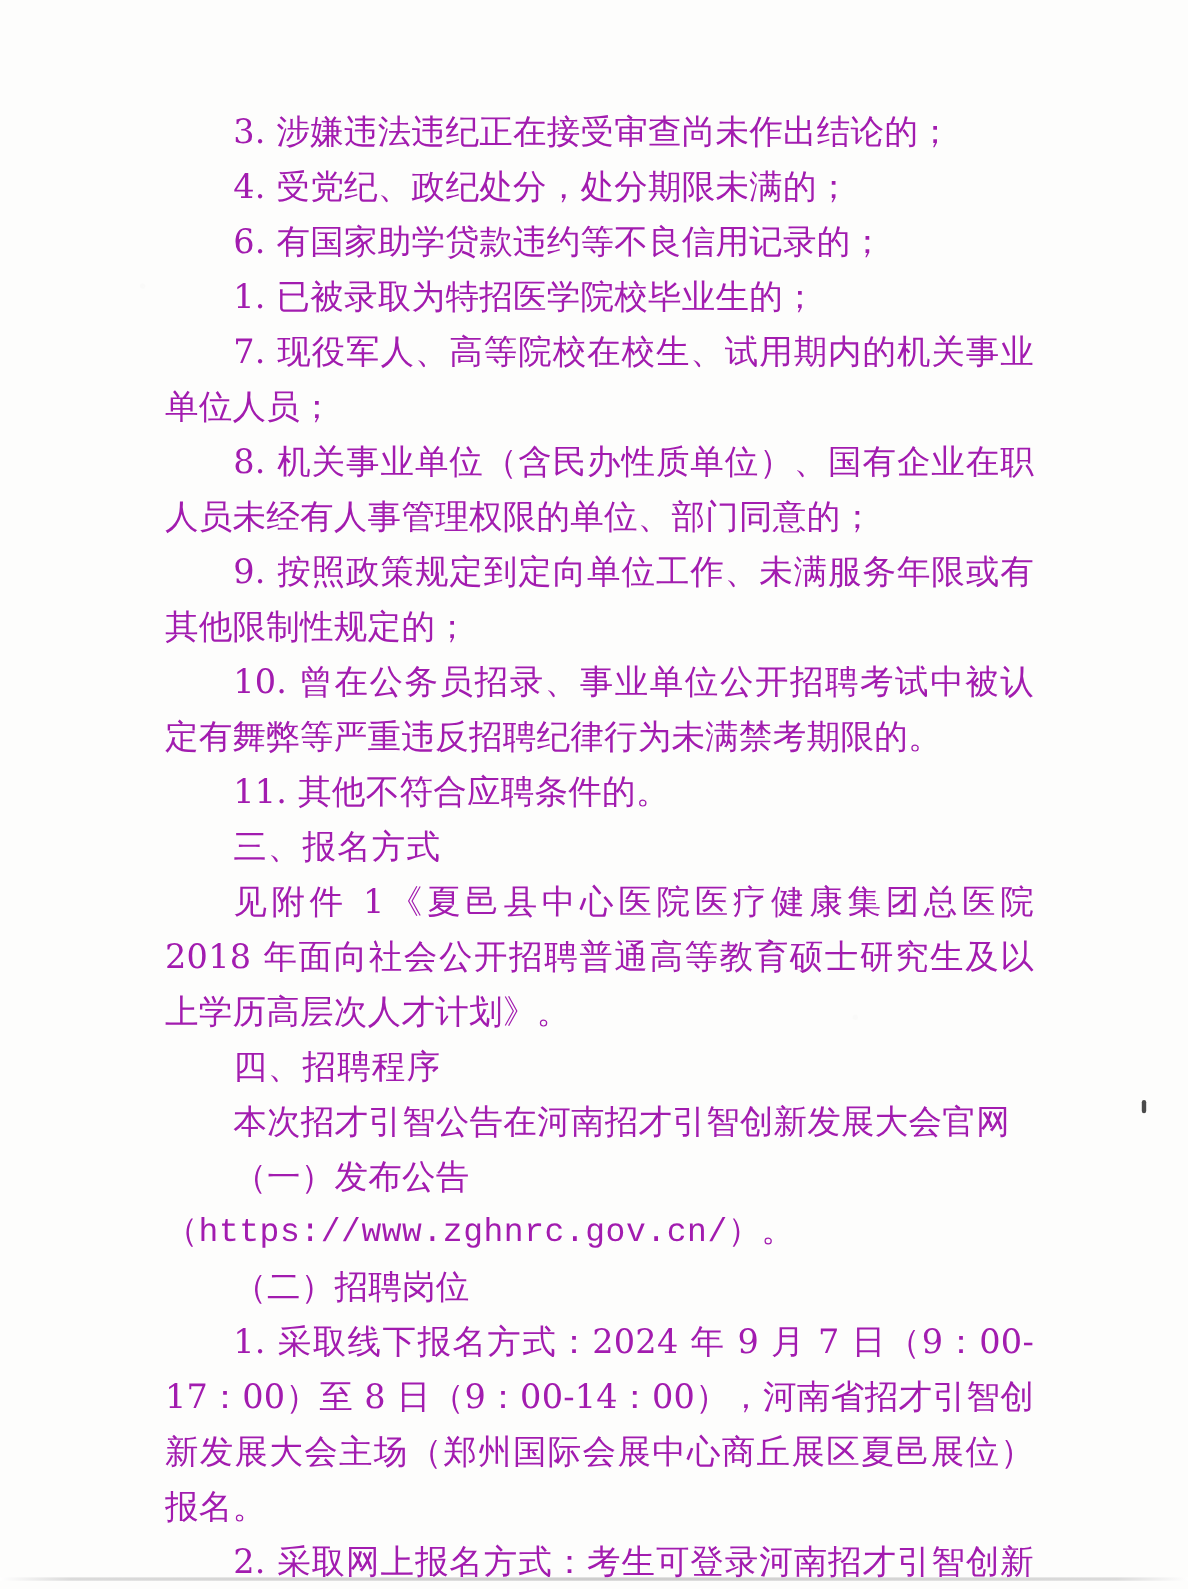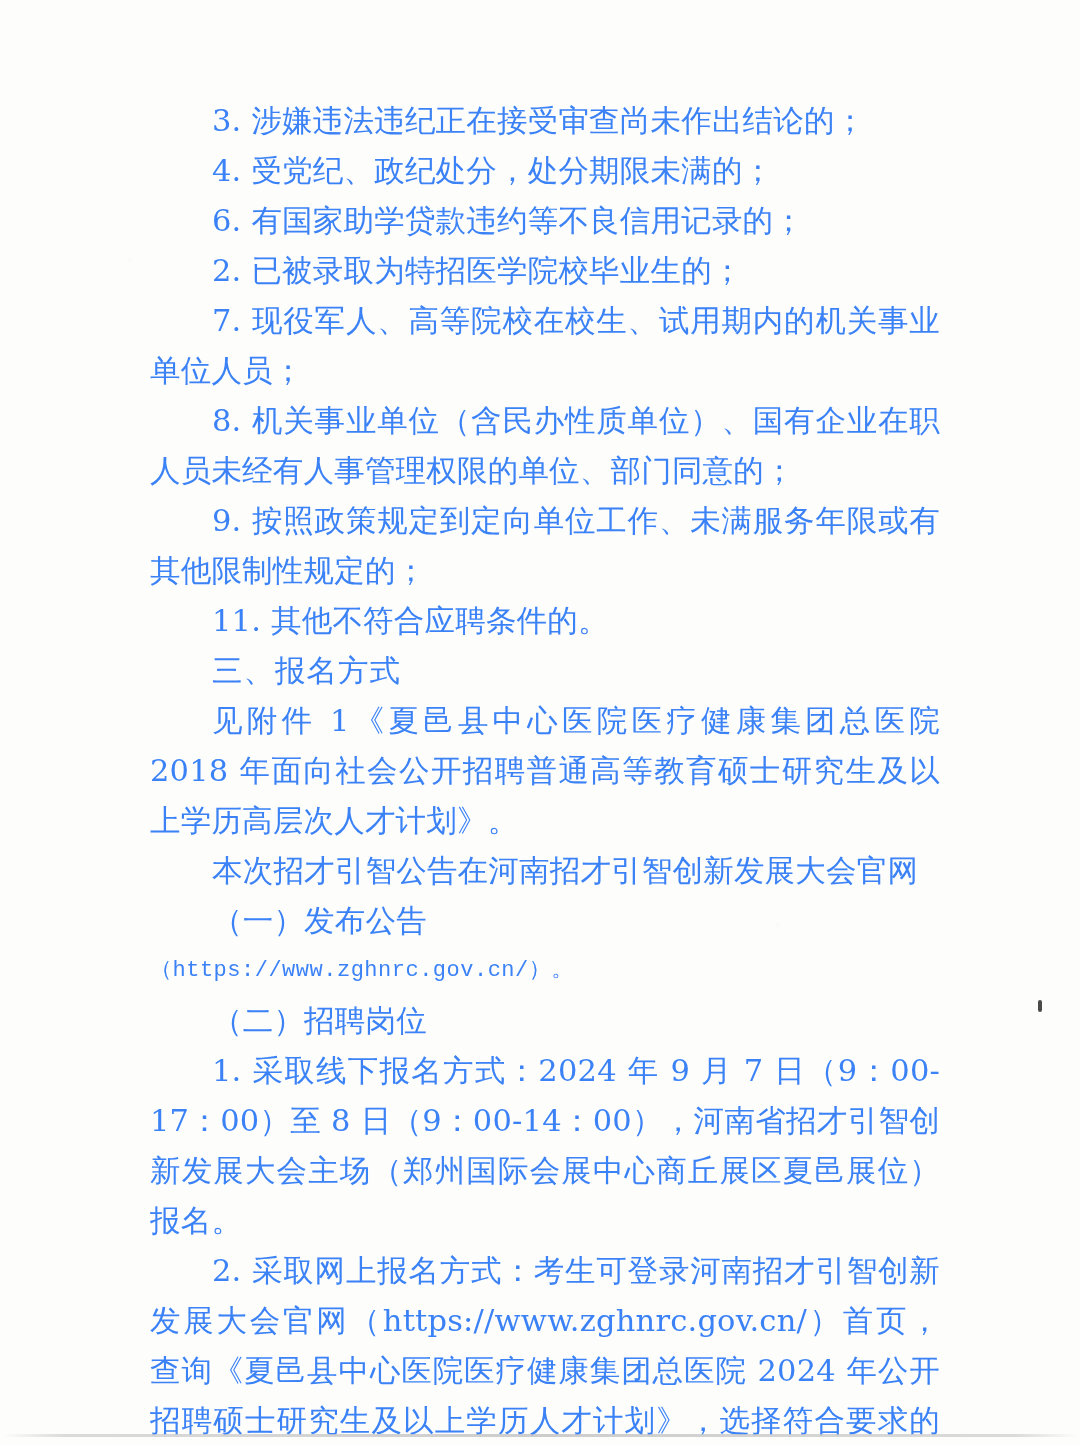--- a/index.html
+++ b/index.html
@@ -29,36 +29,36 @@
     top: 96px;
     width: 790px;
   }
   p {
     margin: 0;
     font-size: 30.5px;
     line-height: 50px;
     letter-spacing: 0.2px;
     text-align: justify;
     text-justify: inter-ideograph;
-    color: #3b82f6;
+    color: #a21caf;
     font-family: "DejaVu Serif", "Liberation Serif", serif;
   }
   .indent {
     text-indent: 62px;
   }
   .noindent {
     text-indent: 0;
   }
   .heading {
     text-indent: 62px;
     letter-spacing: 1px;
   }
   .url {
     font-family: "Liberation Mono", "DejaVu Sans Mono", monospace;
-    font-size: 22px;
+    font-size: 30px;
     letter-spacing: 0.5px;
   }
   .dot-mark {
     position: absolute;
     right: 38px;
     top: 1000px;
     width: 4px;
     height: 12px;
     background: #2a2a2a;
     border-radius: 2px;
@@ -86,27 +86,29 @@
 </head>
 <body>
 
 <div class="page">
   <div class="paper-grain"></div>
 
   <div class="doc-body">
     <p class="indent">3. 涉嫌违法违纪正在接受审查尚未作出结论的；</p>
     <p class="indent">4. 受党纪、政纪处分，处分期限未满的；</p>
     <p class="indent">6. 有国家助学贷款违约等不良信用记录的；</p>
-    <p class="indent">2. 已被录取为特招医学院校毕业生的；</p>
+    <p class="indent">1. 已被录取为特招医学院校毕业生的；</p>
     <p class="indent">7. 现役军人、高等院校在校生、试用期内的机关事业单位人员；</p>
     <p class="indent">8. 机关事业单位（含民办性质单位）、国有企业在职人员未经有人事管理权限的单位、部门同意的；</p>
     <p class="indent">9. 按照政策规定到定向单位工作、未满服务年限或有其他限制性规定的；</p>
+    <p class="indent">10. 曾在公务员招录、事业单位公开招聘考试中被认定有舞弊等严重违反招聘纪律行为未满禁考期限的。</p>
     <p class="indent">11. 其他不符合应聘条件的。</p>
     <p class="heading">三、报名方式</p>
     <p class="indent">见附件 1《夏邑县中心医院医疗健康集团总医院 2018 年面向社会公开招聘普通高等教育硕士研究生及以上学历高层次人才计划》。</p>
+    <p class="heading">四、招聘程序</p>
     <p class="indent">本次招才引智公告在河南招才引智创新发展大会官网</p>
     <p class="indent">（一）发布公告</p>
     <p class="noindent url">（https://www.zghnrc.gov.cn/）。</p>
     <p class="indent">（二）招聘岗位</p>
     <p class="indent">1. 采取线下报名方式：2024 年 9 月 7 日（9：00-17：00）至 8 日（9：00-14：00），河南省招才引智创新发展大会主场（郑州国际会展中心商丘展区夏邑展位）报名。</p>
     <p class="indent">2. 采取网上报名方式：考生可登录河南招才引智创新发展大会官网（https://www.zghnrc.gov.cn/）首页，查询《夏邑县中心医院医疗健康集团总医院 2024 年公开招聘硕士研究生及以上学历人才计划》，选择符合要求的岗位投递简历，</p>
   </div>
 
   <div class="dot-mark"></div>
   <div class="bottom-rule"></div>

